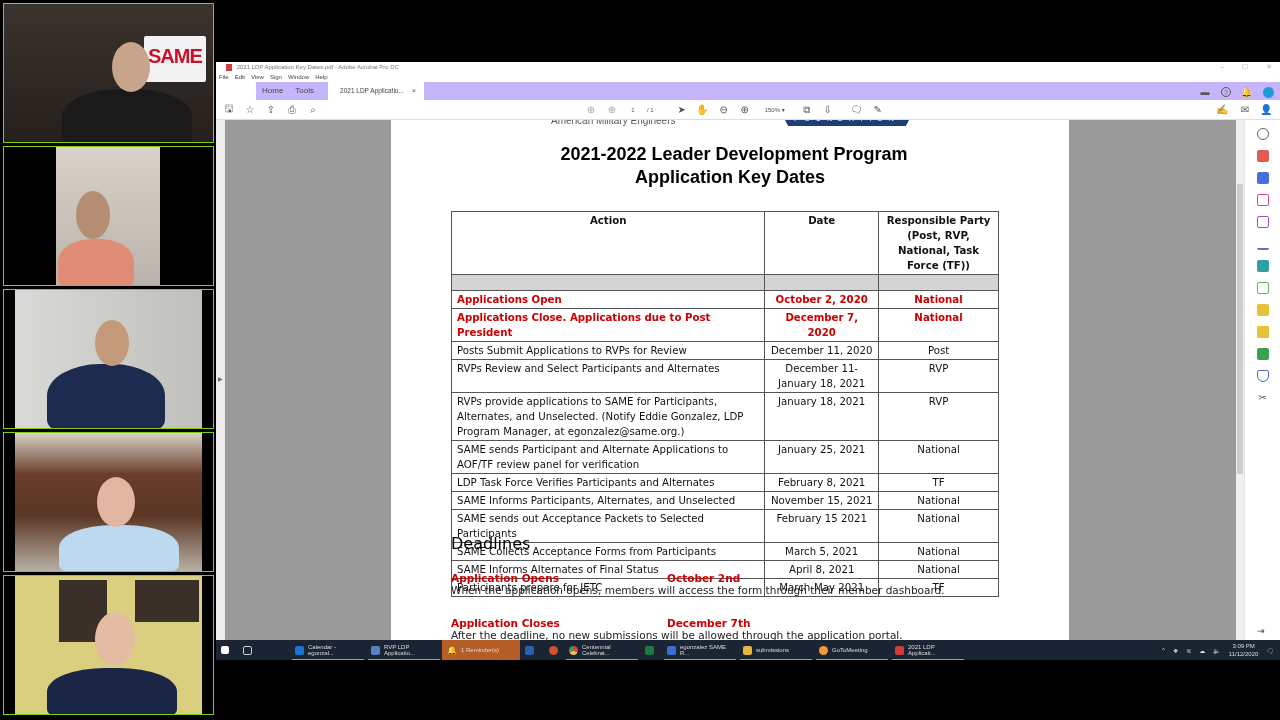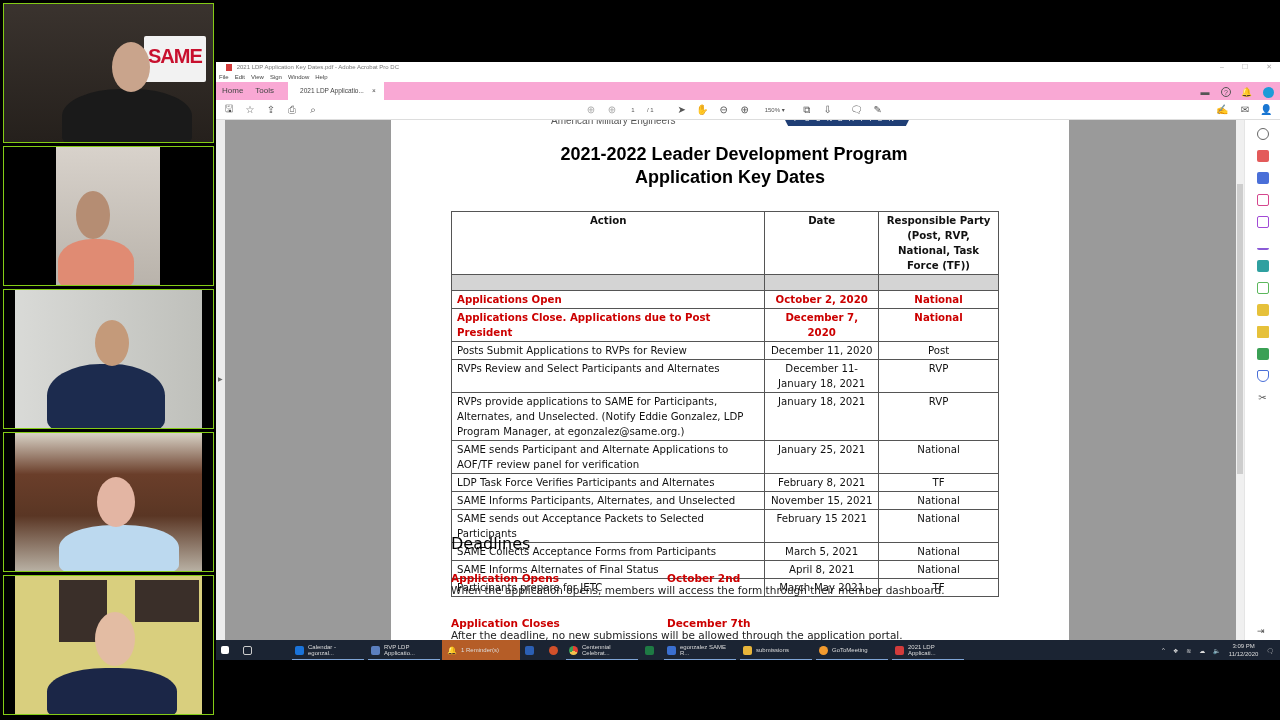--- a/index.html
+++ b/index.html
@@ -11,21 +11,21 @@
   .tile { position: absolute; left: 3px; width: 211px; height: 140px; border: 1px solid #84cc16; background: #000; overflow: hidden; }
   .tile .feed { position: absolute; top: 0; bottom: 0; }
   .person { position: absolute; border-radius: 45% 45% 20% 20%; }
   .head { position: absolute; border-radius: 50%; }
 
   
   #acrobat { position: absolute; left: 216px; top: 62px; width: 1064px; height: 578px; background: #fff; }
   #titlebar { height: 10px; font-size: 6px; color: #777; line-height: 10px; padding-left: 10px; position: relative; background: #fff; }
   #titlebar .win-ctrls { position: absolute; right: 8px; top: 0; display: flex; gap: 18px; font-size: 7px; color: #aaa; }
   #menubar { height: 10px; font-size: 6px; color: #444; line-height: 10px; padding-left: 3px; display: flex; gap: 6px; }
-  #tabbar { height: 18px; background: #f9a8d4; display: flex; align-items: center; font-size: 8px; color: #444; position: relative; }
+  #tabbar { height: 18px; background: #c4b5fd; display: flex; align-items: center; font-size: 8px; color: #444; position: relative; margin-left: 40px; }
   #tabbar .nav-tab { padding: 0 6px; line-height: 18px; }
   #tabbar .doc-tab { background: #fff; padding: 0 8px 0 12px; line-height: 18px; font-size: 6.5px; margin-left: 8px; display: flex; gap: 8px; }
   #tabbar .right-icons { position: absolute; right: 6px; top: 3px; display: flex; gap: 9px; align-items: center; }
   #toolbar { height: 20px; display: flex; align-items: center; position: relative; border-bottom: 1px solid #ddd; background: #fff; }
   .tb-icon { display: inline-flex; align-items: center; justify-content: center; width: 14px; height: 14px; font-size: 10px; color: #555; }
   #toolbar .left { position: absolute; left: 6px; display: flex; gap: 7px; }
   #toolbar .center { position: absolute; left: 368px; display: flex; gap: 7px; align-items: center; font-size: 6px; color: #555; }
   #toolbar .right { position: absolute; right: 6px; display: flex; gap: 8px; }
 
   #docarea { position: absolute; left: 0; top: 58px; width: 1020px; height: 520px; background: #9a9a9a; overflow: hidden; }

